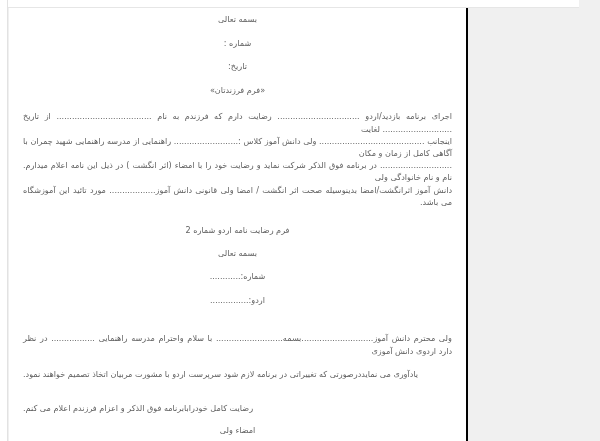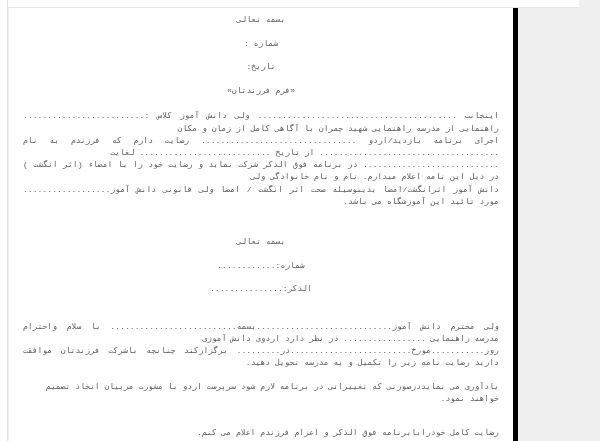--- a/index.html
+++ b/index.html
@@ -38,30 +38,29 @@
     width: 571px; height: 8px;
     background: #ffffff;
     border-bottom: 1px solid #e6e6e6;
     box-sizing: border-box;
   }
 
   #page {
     position: absolute;
     left: 9px;
     top: 8px;
-    width: 509px;
+    width: 459px;
     height: 433px;
     background: #ffffff;
-    border-right: 5px solid #000000;
+    border-right: 2px solid #000000;
     box-sizing: border-box;
     padding: 6px 14px 0 14px;
     direction: rtl;
     text-align: right;
     color: #585858;
-    font-family: Liberation Mono, monospace;
   }
   .gap-hdr  { height: 12px; }
   .gap-md   { height: 11px; }
   .gap-lg   { height: 14px; }
   .gap-xl   { height: 17px; }
 
   .hdr-item {
     font-size: 8.1px;
     line-height: 11.6px;
     text-align: center;
@@ -78,21 +77,21 @@
     line-height: 12.2px;
     color: #5f5f5f;
     text-align: justify;
     text-align-last: right;
     margin: 0;
   }
   .para-c {
     font-size: 8.1px;
     line-height: 12.2px;
     color: #5f5f5f;
-    text-align: right;
+    text-align: left;
     margin: 0;
   }
 </style>
 </head>
 <body>
 
 <div id="viewer">
 
   <div id="gutter-left"></div>
   <div id="gutter-top"></div>
@@ -104,42 +103,42 @@
 
     <div class="hdr-item">شماره :</div>
     <div class="gap-hdr"></div>
 
     <div class="hdr-item">تاریخ:</div>
     <div class="gap-hdr"></div>
 
     <div class="hdr-item">«فرم فرزندتان»</div>
     <div class="gap-lg"></div>
 
+    <div class="para">اجرای برنامه بازدید/اردو ................................ رضایت دارم که فرزندم به نام ..................................... از تاریخ ........................... لغایت</div>
     <div class="para">اینجانب ......................................... ولی دانش آموز کلاس :......................... راهنمایی از مدرسه راهنمایی شهید چمران با آگاهی کامل از زمان و مکان</div>
-    <div class="para">اجرای برنامه بازدید/اردو ................................ رضایت دارم که فرزندم به نام ..................................... از تاریخ ........................... لغایت</div>
     <div class="para">............................ در برنامه فوق الذکر شرکت نماید و رضایت خود را با امضاء (اثر انگشت ) در ذیل این نامه اعلام میدارم. نام و نام خانوادگی ولی</div>
     <div class="para">دانش آموز اثرانگشت/امضا بدینوسیله صحت اثر انگشت / امضا ولی قانونی دانش آموز.................. مورد تائید این آموزشگاه می باشد.</div>
 
     <div class="gap-xl"></div>
 
+    <div class="lbl-item">فرم رضایت نامه اردو شماره 2</div>
     <div class="gap-md"></div>
 
     <div class="hdr-item">بسمه تعالی</div>
     <div class="gap-hdr"></div>
 
     <div class="hdr-item">شماره:............</div>
     <div class="gap-hdr"></div>
 
-    <div class="hdr-item">الذکر:...............</div>
+    <div class="hdr-item">اردو:...............</div>
     <div class="gap-hdr"></div>
 
     <div class="gap-lg"></div>
 
     <div class="para">ولی محترم دانش آموز............................بسمه.......................... با سلام واحترام مدرسه راهنمایی ................. در نظر دارد اردوی دانش آموزی</div>
-    <div class="para">روز...........مورخ.........................در......... برگزارکند چنانچه باشرکت فرزندتان موافقت دارید رضایت نامه زیر را تکمیل و به مدرسه تحویل دهید.</div>
 
     <div class="gap-md"></div>
 
     <div class="para-c">یادآوری می نمایددرصورتی که تغییراتی در برنامه لازم شود سرپرست اردو با مشورت مربیان اتخاذ تصمیم خواهند نمود.</div>
 
     <div class="gap-md"></div>
 
 
     <div class="gap-md"></div>
 

